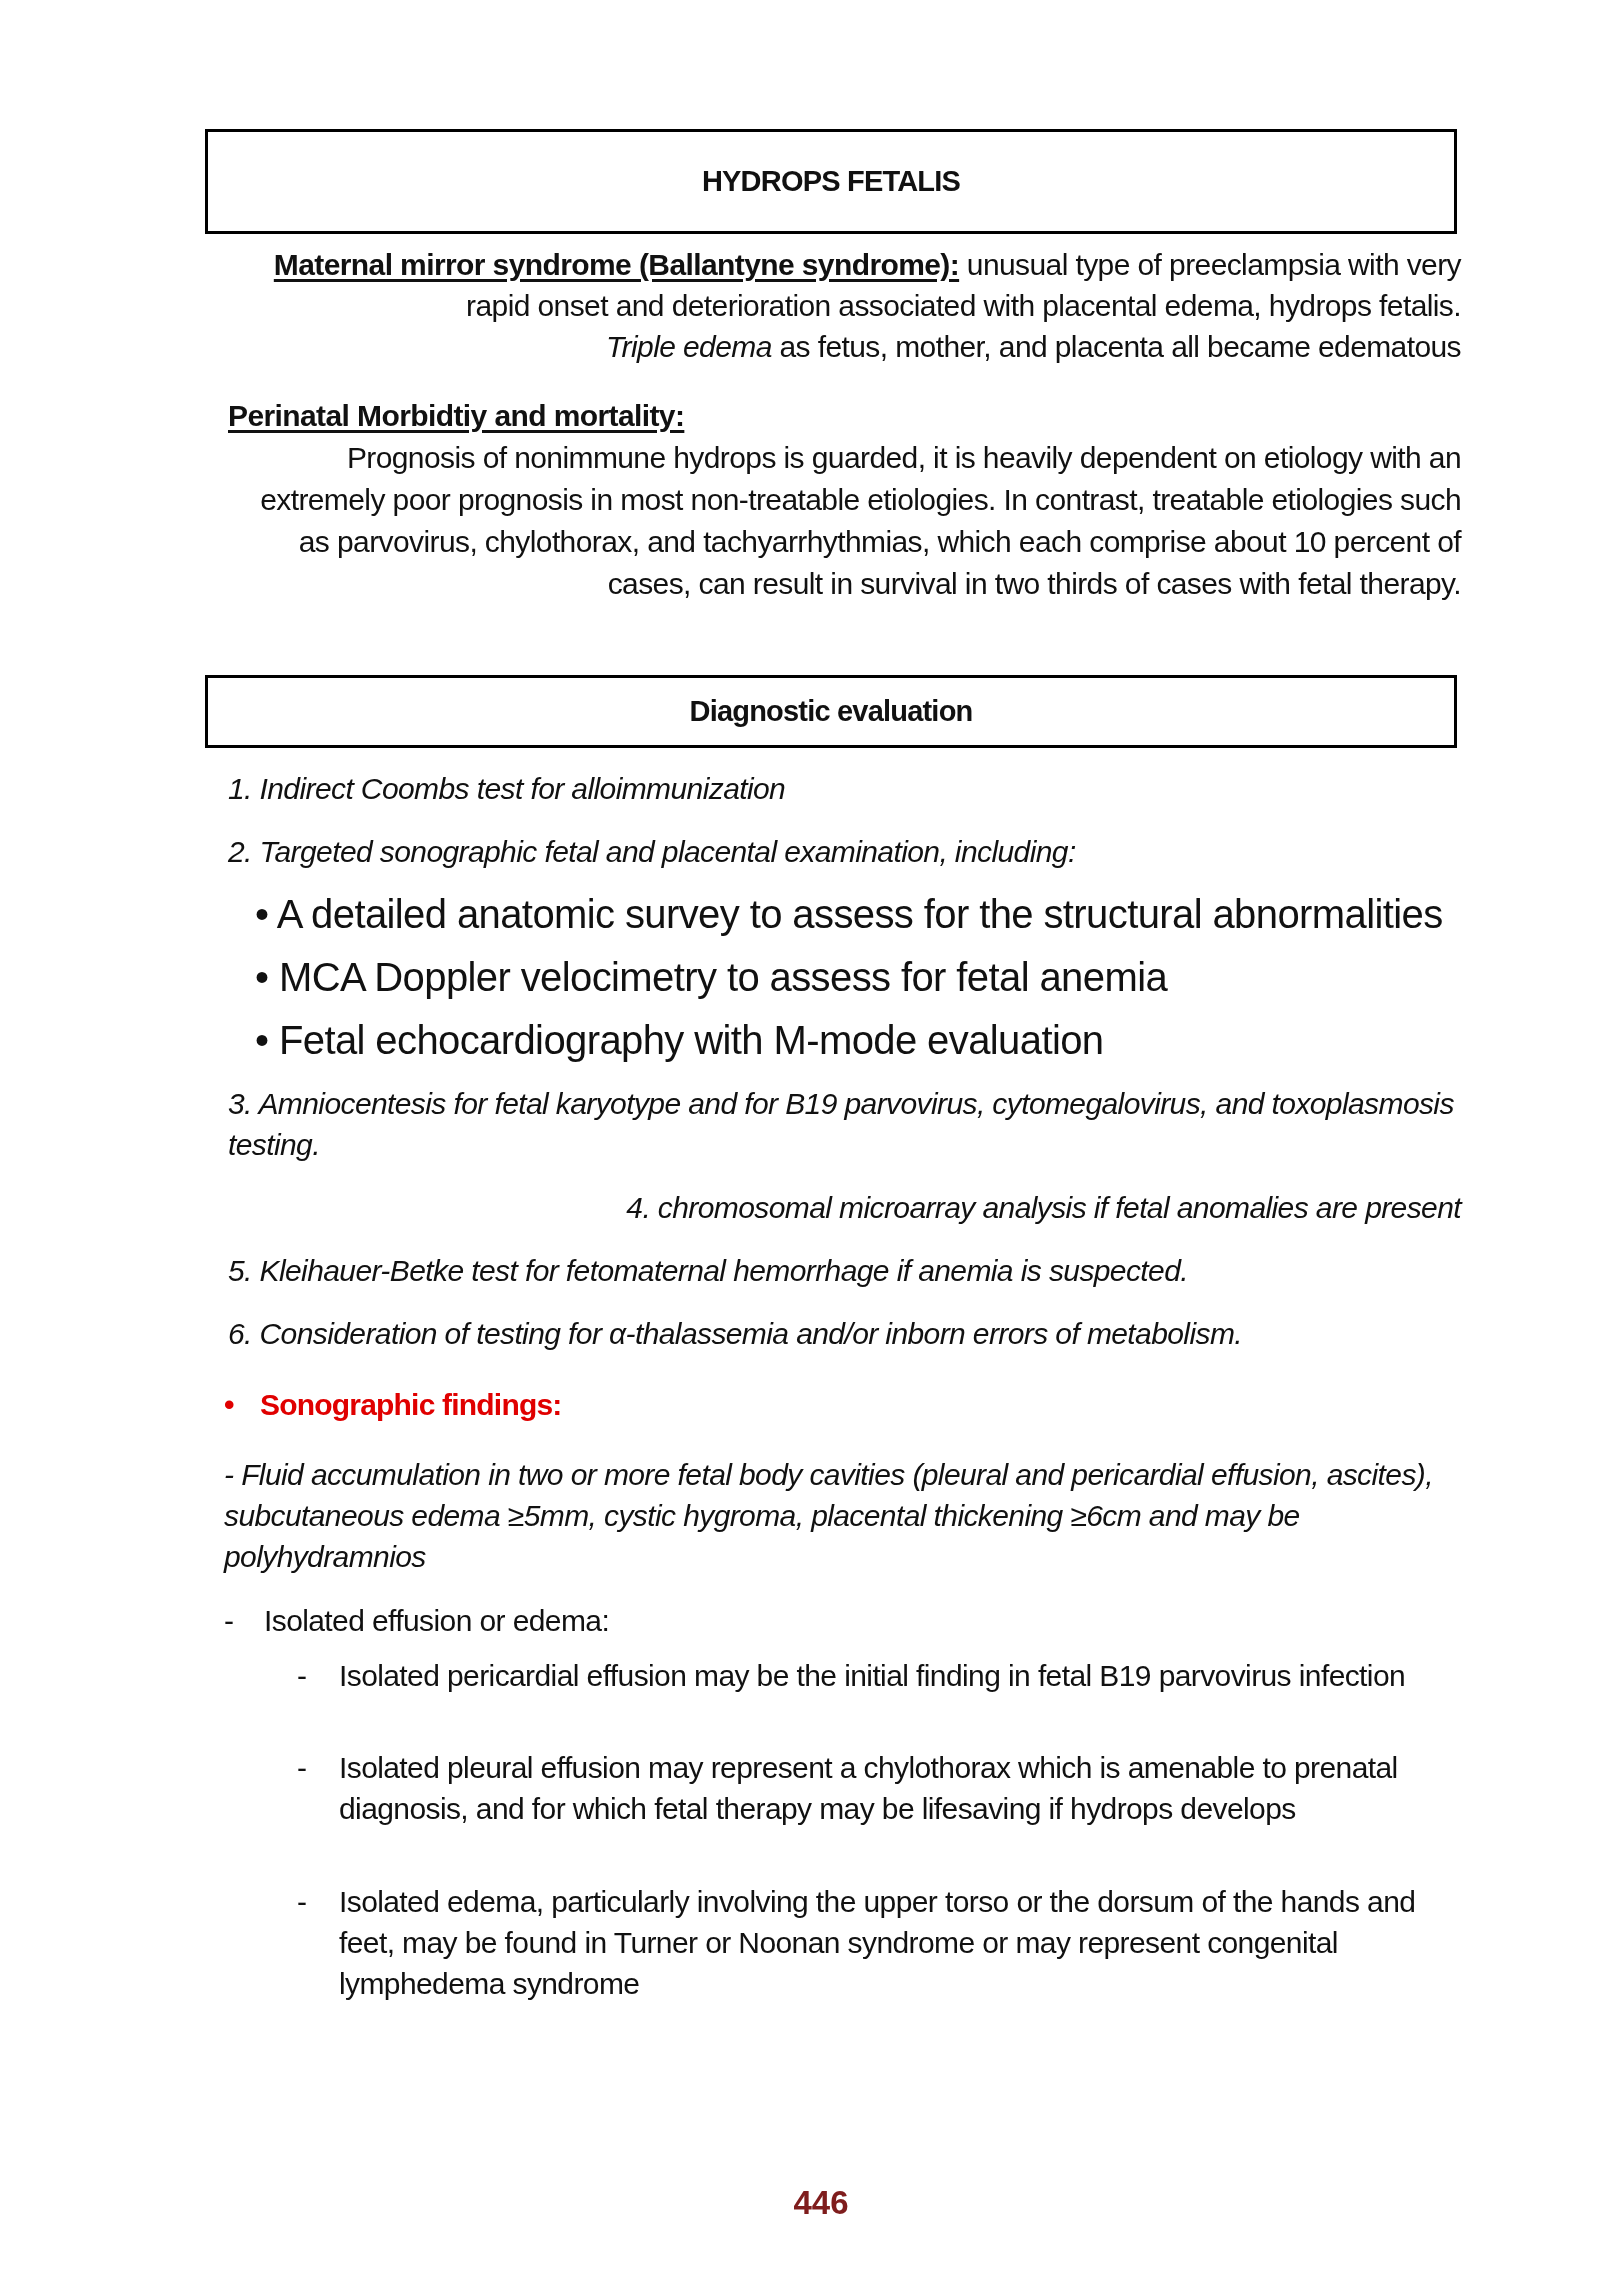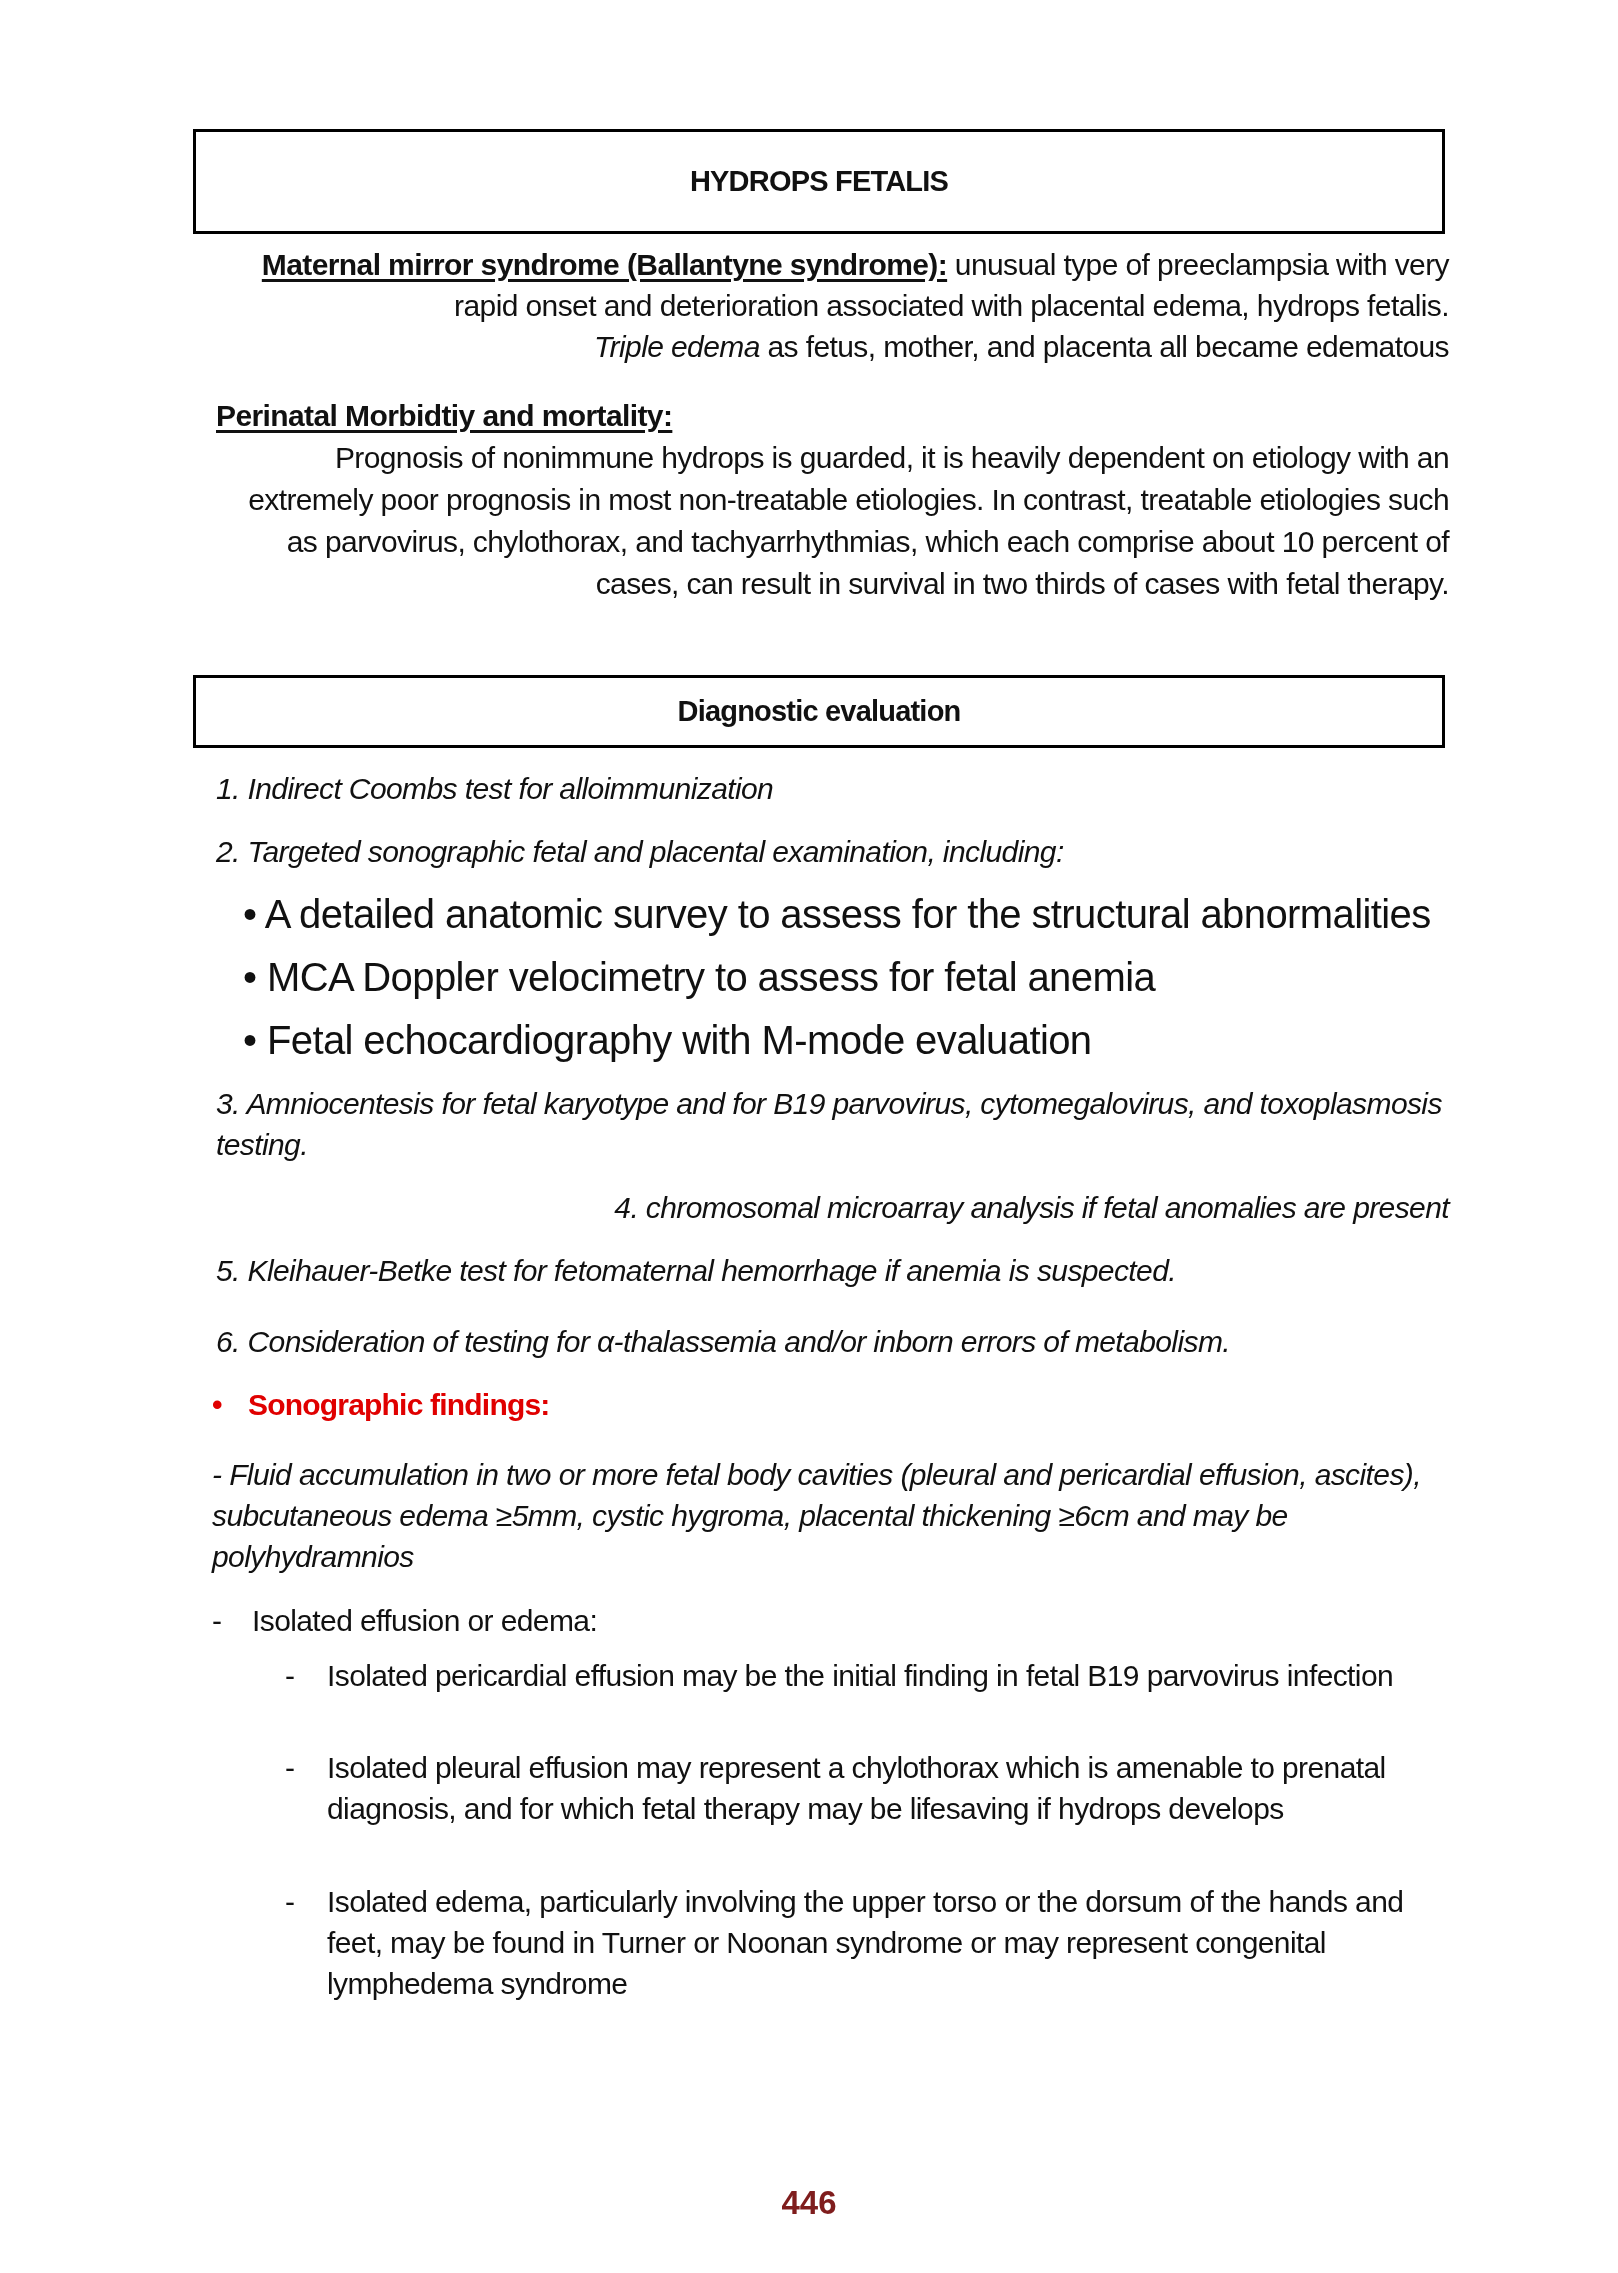--- a/index.html
+++ b/index.html
@@ -10,21 +10,21 @@
     body {
       width: 1618px;
       height: 2273px;
       position: relative;
       overflow: hidden;
       font-family: "Liberation Sans", sans-serif;
       color: #111111;
     }
     .page {
       position: absolute;
-      left: 0; top: 0;
+      left: 12px; top: 0;
       width: 1312px;
       height: 2273px;
     }
     .content {
       position: absolute;
       left: 216px;
       width: 1233px;
       font-size: 30px;
       line-height: 41px;
       letter-spacing: -0.6px;
@@ -138,21 +138,21 @@
   </div>
 
   <div class="item" style="top:768px;">1. Indirect Coombs test for alloimmunization</div>
   <div class="item" style="top:831px;">2. Targeted sonographic fetal and placental examination, including:</div>
   <div class="bullet-item" style="top:894px;">• A detailed anatomic survey to assess for the structural abnormalities</div>
   <div class="bullet-item" style="top:957px;">• MCA Doppler velocimetry to assess for fetal anemia</div>
   <div class="bullet-item" style="top:1020px;">• Fetal echocardiography with M-mode evaluation</div>
   <div class="item" style="top:1083px;">3. Amniocentesis for fetal karyotype and for B19 parvovirus, cytomegalovirus, and toxoplasmosis testing.</div>
   <div class="item" style="top:1187px;text-align:right;">4. chromosomal microarray analysis if fetal anomalies are present</div>
   <div class="item" style="top:1250px;">5. Kleihauer-Betke test for fetomaternal hemorrhage if anemia is suspected.</div>
-  <div class="item" style="top:1313px;margin-top:8px;">6. Consideration of testing for α-thalassemia and/or inborn errors of metabolism.</div>
+  <div class="item" style="top:1313px;">6. Consideration of testing for α-thalassemia and/or inborn errors of metabolism.</div>
 
   <div class="red-heading">
     <span class="dot">•</span><span>Sonographic findings:</span>
   </div>
 
   <div class="item" style="top:1454px; left:212px;"> - Fluid accumulation in two or more fetal body cavities  (pleural and pericardial effusion, ascites), subcutaneous edema ≥5mm, cystic hygroma, placental thickening ≥6cm and may be polyhydramnios</div>
 
   <div class="dash-row lvl1" style="top:1600px;">
     <span class="dash">-</span>
     <span class="txt">Isolated effusion or edema:</span>

